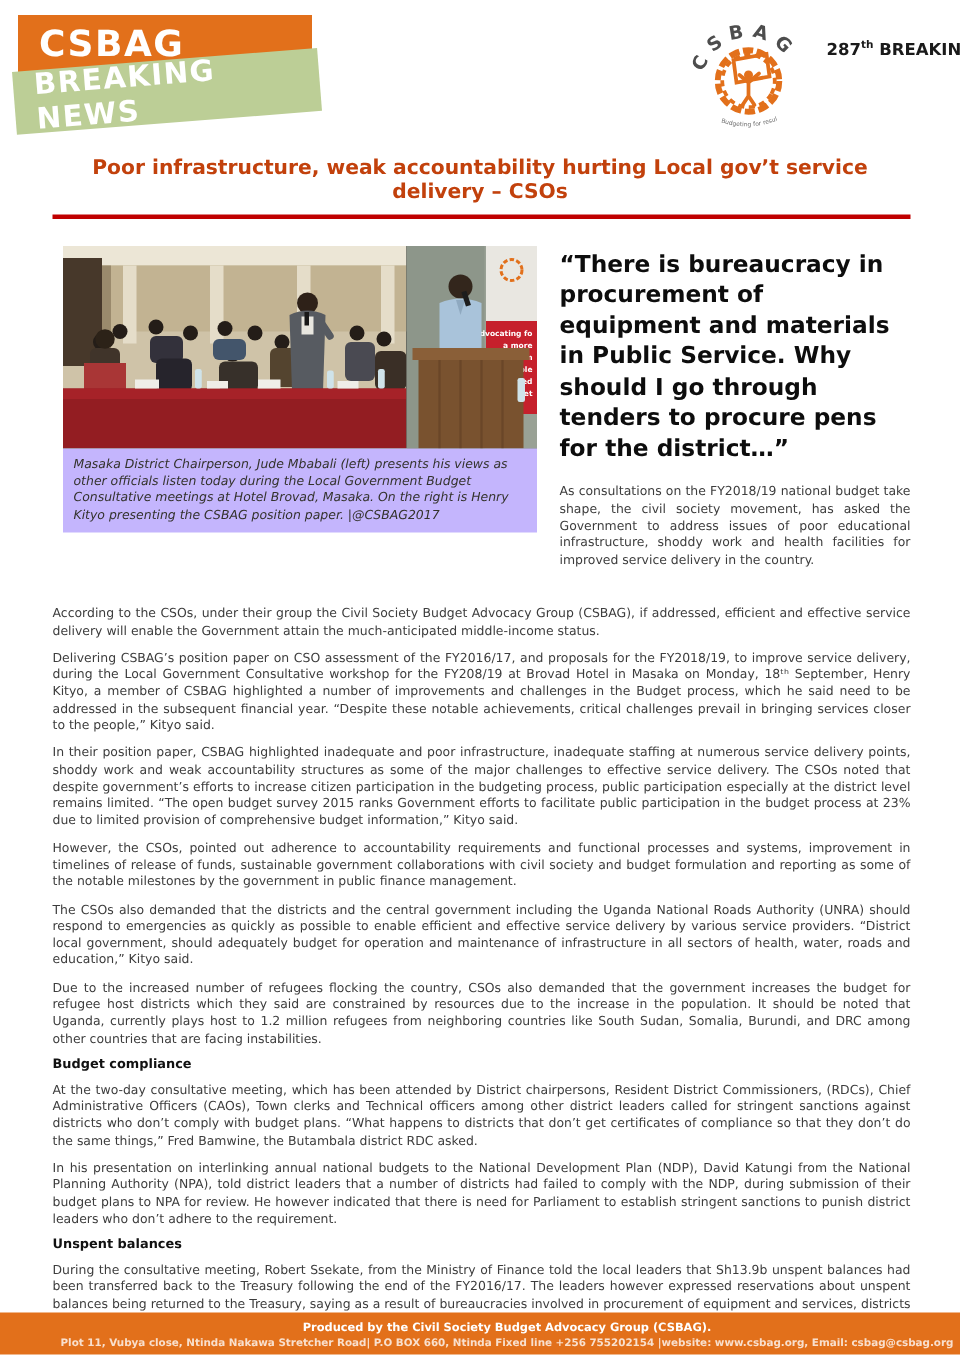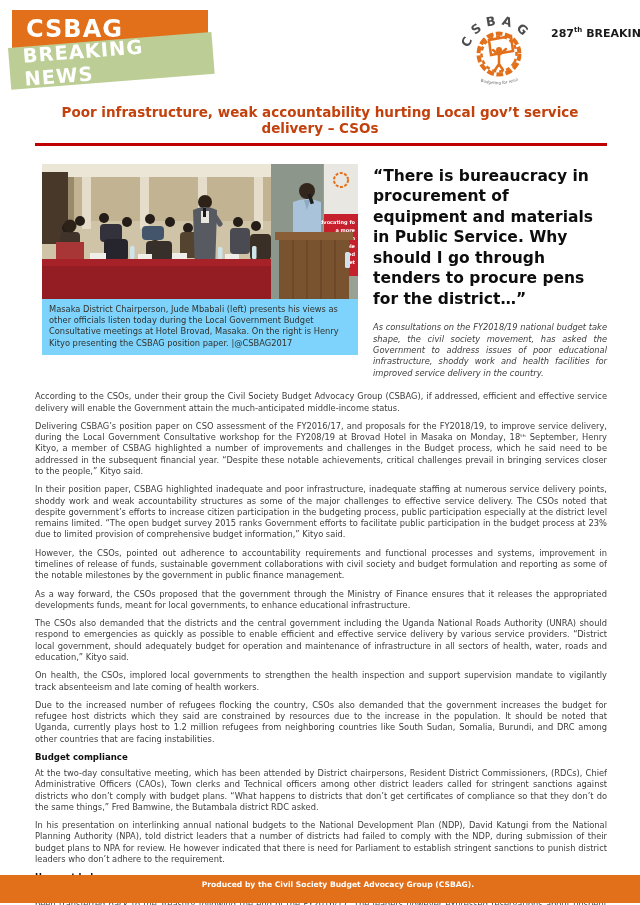--- a/index.html
+++ b/index.html
@@ -23,26 +23,26 @@
   
   h1.headline{margin:4px 35px 0 35px;text-align:center;font-size:13.5px;
       font-weight:bold;color:#c2410c;letter-spacing:0;}
   .red-rule{margin:7px 33px 0 35px;height:3px;background:#c00000;}
 
   
   .columns{display:flex;margin:18px 33px 0 42px;}
   .left-col{margin:0;width:316px;flex:0 0 316px;}
   .photo{display:flex;width:316px;height:135px;overflow:hidden;background:#222;}
   .photo svg{display:block;}
-  figcaption{background:#7dd3fc;color:#33322c;font-size:8.3px;line-height:1.35;
-      padding:5px 7px 6px 7px;text-align:left;}
+  figcaption{background:#c4b5fd;color:#33322c;font-size:8.3px;line-height:1.35;
+      padding:5px 7px 6px 7px;text-align:left;font-style:italic;}
   .right-col{flex:1;margin-left:15px;}
   blockquote.pull-quote{margin:2px 0 0 0;font-size:15.5px;line-height:1.32;
       font-weight:bold;color:#0d0d0d;text-align:left;}
-  p.lead{margin:13px 0 4px 0;font-size:8.3px;line-height:1.38;text-align:justify;font-style:italic;}
+  p.lead{margin:13px 0 16px 0;font-size:8.3px;line-height:1.38;text-align:justify;}
 
   
   article{margin:8px 33px 0 35px;}
   article p.bp{margin:0 0 7px 0;font-size:8.3px;line-height:1.36;text-align:justify;}
   article h2.bh{margin:2px 0 6px 0;font-size:8.6px;font-weight:bold;color:#111;}
 
   
   footer{position:absolute;left:0;right:0;bottom:2px;height:28px;background:#e2701b;
       text-align:center;box-sizing:border-box;padding-top:4px;padding-left:36px;}
   .f1{color:#fff;font-weight:bold;font-size:7.6px;line-height:1.45;}
@@ -186,29 +186,28 @@
       <blockquote class="pull-quote">“There is bureaucracy in procurement of equipment and materials in Public Service. Why should I go through tenders to procure pens for the district…”</blockquote>
       <p class="lead">As consultations on the FY2018/19 national budget take shape, the civil society movement, has asked the Government to address issues of poor educational infrastructure, shoddy work and health facilities for improved service delivery in the country.</p>
     </div>
   </div>
 
   <article>
     <p class="bp">According to the CSOs, under their group the Civil Society Budget Advocacy Group (CSBAG), if addressed, efficient and effective service delivery will enable the Government attain the much-anticipated middle-income status.</p>
     <p class="bp">Delivering CSBAG’s position paper on CSO assessment of the FY2016/17, and proposals for the FY2018/19, to improve service delivery, during the Local Government Consultative workshop for the FY208/19 at Brovad Hotel in Masaka on Monday, 18ᵗʰ September, Henry Kityo, a member of CSBAG highlighted a number of improvements and challenges in the Budget process, which he said need to be addressed in the subsequent financial year. “Despite these notable achievements, critical challenges prevail in bringing services closer to the people,” Kityo said.</p>
     <p class="bp">In their position paper, CSBAG highlighted inadequate and poor infrastructure, inadequate staffing at numerous service delivery points, shoddy work and weak accountability structures as some of the major challenges to effective service delivery. The CSOs noted that despite government’s efforts to increase citizen participation in the budgeting process, public participation especially at the district level remains limited. “The open budget survey 2015 ranks Government efforts to facilitate public participation in the budget process at 23% due to limited provision of comprehensive budget information,” Kityo said.</p>
     <p class="bp">However, the CSOs, pointed out adherence to accountability requirements and functional processes and systems, improvement in timelines of release of funds, sustainable government collaborations with civil society and budget formulation and reporting as some of the notable milestones by the government in public finance management.</p>
-    <p class="bp">As a way forward, the CSOs proposed that the government through the Ministry of Finance ensures that it releases the appropriated developments funds, meant for local governments, to enhance educational infrastructure.</p>
     <p class="bp">The CSOs also demanded that the districts and the central government including the Uganda National Roads Authority (UNRA) should respond to emergencies as quickly as possible to enable efficient and effective service delivery by various service providers. “District local government, should adequately budget for operation and maintenance of infrastructure in all sectors of health, water, roads and education,” Kityo said.</p>
-    <p class="bp">On health, the CSOs, implored local governments to strengthen the health inspection and support supervision mandate to vigilantly track absenteeism and late coming of health workers.</p>
     <p class="bp">Due to the increased number of refugees flocking the country, CSOs also demanded that the government increases the budget for refugee host districts which they said are constrained by resources due to the increase in the population. It should be noted that Uganda, currently plays host to 1.2 million refugees from neighboring countries like South Sudan, Somalia, Burundi, and DRC among other countries that are facing instabilities.</p>
     <h2 class="bh">Budget compliance</h2>
     <p class="bp">At the two-day consultative meeting, which has been attended by District chairpersons, Resident District Commissioners, (RDCs), Chief Administrative Officers (CAOs), Town clerks and Technical officers among other district leaders called for stringent sanctions against districts who don’t comply with budget plans. “What happens to districts that don’t get certificates of compliance so that they don’t do the same things,” Fred Bamwine, the Butambala district RDC asked.</p>
     <p class="bp">In his presentation on interlinking annual national budgets to the National Development Plan (NDP), David Katungi from the National Planning Authority (NPA), told district leaders that a number of districts had failed to comply with the NDP, during submission of their budget plans to NPA for review. He however indicated that there is need for Parliament to establish stringent sanctions to punish district leaders who don’t adhere to the requirement.</p>
     <h2 class="bh">Unspent balances</h2>
     <p class="bp">During the consultative meeting, Robert Ssekate, from the Ministry of Finance told the local leaders that Sh13.9b unspent balances had been transferred back to the Treasury following the end of the FY2016/17. The leaders however expressed reservations about unspent balances being returned to the Treasury, saying as a result of bureaucracies involved in procurement of equipment and services, districts fail to utilize the funds.</p>
 
   </article>
 
   <footer>
     <div class="f1">Produced by the Civil Society Budget Advocacy Group (CSBAG).</div>
+    <div class="f2">Plot 11, Vubya close, Ntinda Nakawa Stretcher Road| P.O BOX 660, Ntinda Fixed line +256 755202154 |website: www.csbag.org, Email: csbag@csbag.org</div>
   </footer>
 
 </div>
 
 </body></html>

